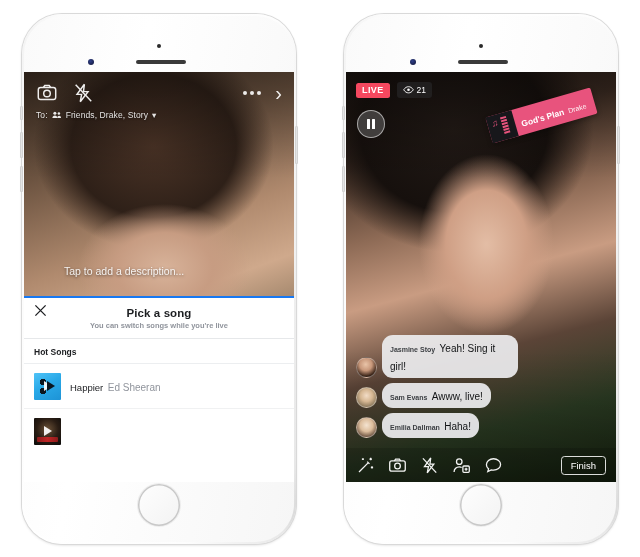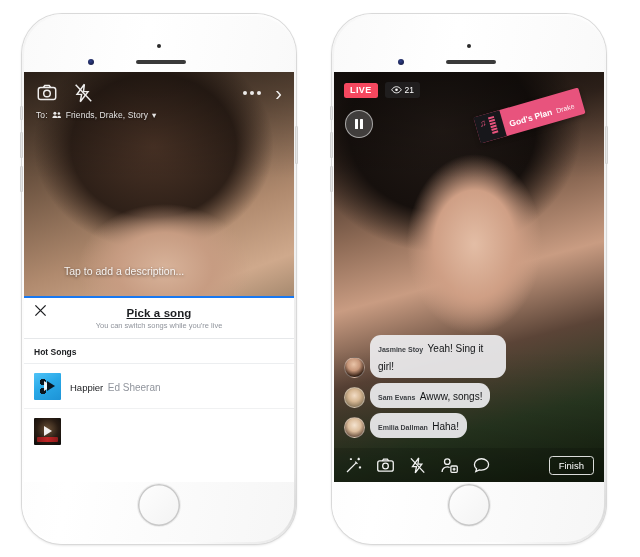--- a/index.html
+++ b/index.html
@@ -10,21 +10,21 @@
   }
   .stage{position:absolute;inset:0;}
 
   
   .phone{position:absolute;top:14px;width:274px;height:530px;
     background:linear-gradient(100deg,#f2f2f2 0%,#fbfbfb 10%,#ffffff 30%,#fdfdfd 70%,#e8e8e8 96%,#cfcfcf 100%);
     border-radius:40px;
     box-shadow:0 0 0 1px #d9d9d9, 0 1px 3px rgba(0,0,0,.18);
   }
   .phone.left{left:22px;}
-  .phone.right{left:332px;}
+  .phone.right{left:344px;}
   .phone-inner{position:absolute;inset:2px;border-radius:38px;
     background:linear-gradient(100deg,#fafafa,#ffffff 35%,#f6f6f6);}
   .side-btn{position:absolute;background:#e4e4e4;border-radius:2px;box-shadow:inset 0 0 0 1px #d2d2d2;}
   .btn-silent{left:-2px;top:92px;width:3px;height:14px;}
   .btn-volup{left:-2px;top:118px;width:3px;height:26px;}
   .btn-voldn{left:-2px;top:152px;width:3px;height:26px;}
   .btn-power{right:-2px;top:112px;width:3px;height:38px;}
 
   .cam-dot{position:absolute;top:30px;left:50%;transform:translateX(-50%);
     width:4px;height:4px;border-radius:50%;background:#2a2a2a;}
@@ -72,22 +72,22 @@
   .cam-desc{position:absolute;left:12px;top:193px;z-index:4;
     color:rgba(255,255,255,.9);font-size:10.5px;text-shadow:0 1px 3px rgba(0,0,0,.55);margin-left:28px;}
 
   
   .sheet{position:absolute;left:0;right:0;bottom:0;height:184px;background:#fff;z-index:6;
     border-top:2px solid #1778f2;display:flex;flex-direction:column;}
   .sheet-head{position:relative;height:40px;border-bottom:1px solid #e6e8ea;
     display:flex;flex-direction:column;align-items:center;justify-content:center;}
   .sheet-x{position:absolute;left:10px;top:6px;width:13px;height:13px;cursor:pointer;}
   .sheet-x svg{display:block;}
-  .sheet-title{font-size:11.5px;font-weight:bold;color:#1c1e21;letter-spacing:.1px;text-decoration:underline;}
-  .sheet-sub{font-size:7.5px;color:#90949c;margin-top:2px;}
+  .sheet-title{font-size:11.5px;font-weight:bold;color:#1c1e21;letter-spacing:.1px;}
+  .sheet-sub{font-size:7.5px;color:#90949c;margin-top:2px;font-weight:bold;}
   .sheet-sec{font-size:8.5px;font-weight:bold;color:#1c1e21;padding:8px 10px 6px;
     border-bottom:1px solid #eceef0;}
   .song-list{flex:1;overflow:hidden;}
   .song{display:flex;align-items:center;gap:9px;padding:6px 10px;height:32px;
     border-bottom:1px solid #f0f1f2;}
   .song:last-child{border-bottom:none;}
   .art{width:27px;height:27px;flex:none;position:relative;overflow:hidden;border-radius:1px;}
   .art.a1{background:linear-gradient(150deg,#4fc3f7,#29a9e8 45%,#1d93d6);}
   .art.a1::before{content:"";position:absolute;left:5px;top:5px;width:17px;height:17px;
     background:
@@ -293,21 +293,21 @@
           <span class="av av1"></span>
           <span class="bub">
             <span class="bub-n">Jasmine Stoy</span>
             <span class="bub-m">Yeah! Sing it girl!</span>
           </span>
         </div>
         <div class="cmt">
           <span class="av av2"></span>
           <span class="bub">
             <span class="bub-n">Sam Evans</span>
-            <span class="bub-m">Awww, songs!</span>
+            <span class="bub-m">Awww, live!</span>
           </span>
         </div>
         <div class="cmt">
           <span class="av av3"></span>
           <span class="bub">
             <span class="bub-n">Emilia Dallman</span>
             <span class="bub-m">Haha!</span>
           </span>
         </div>
       </div>

